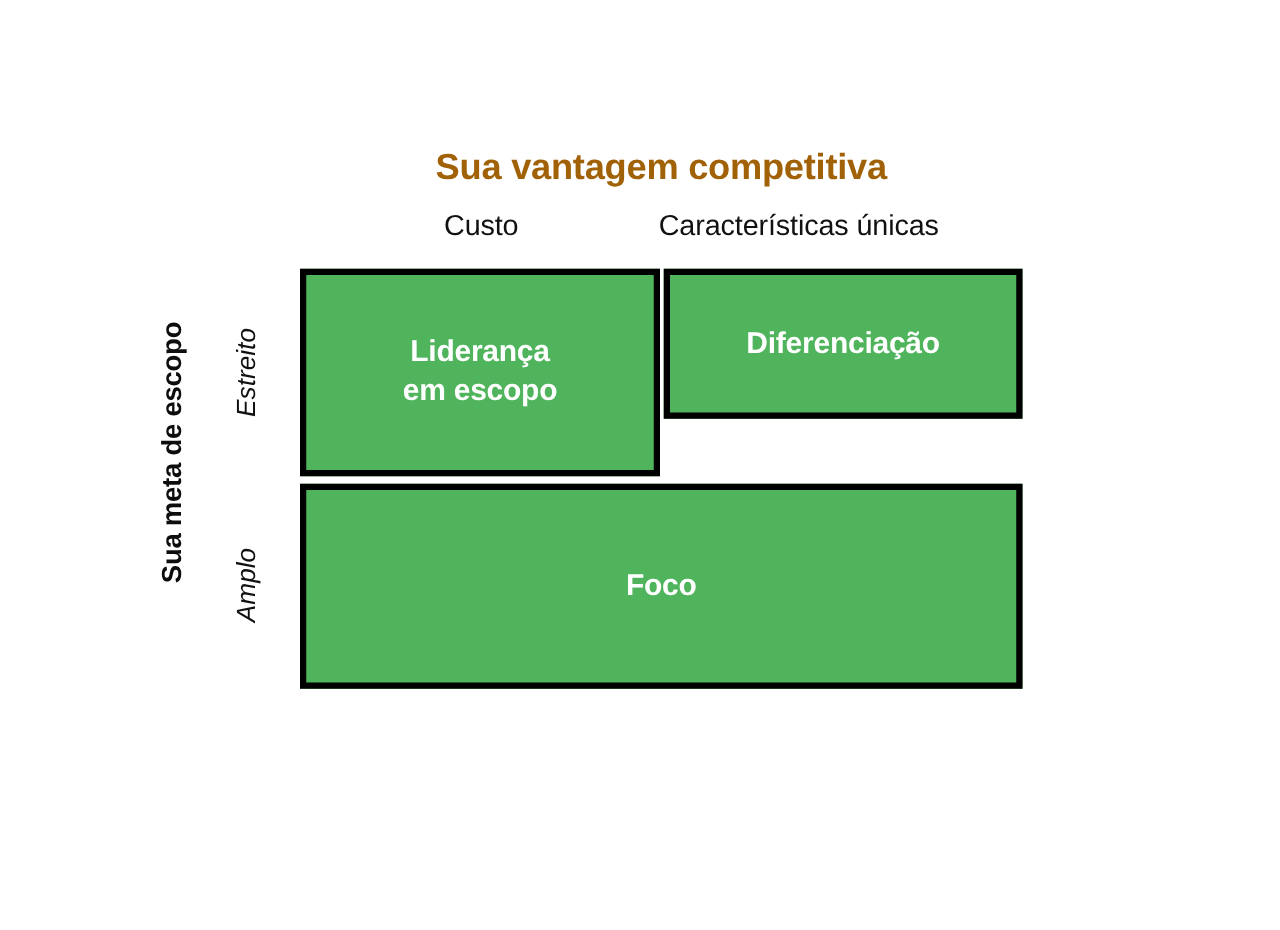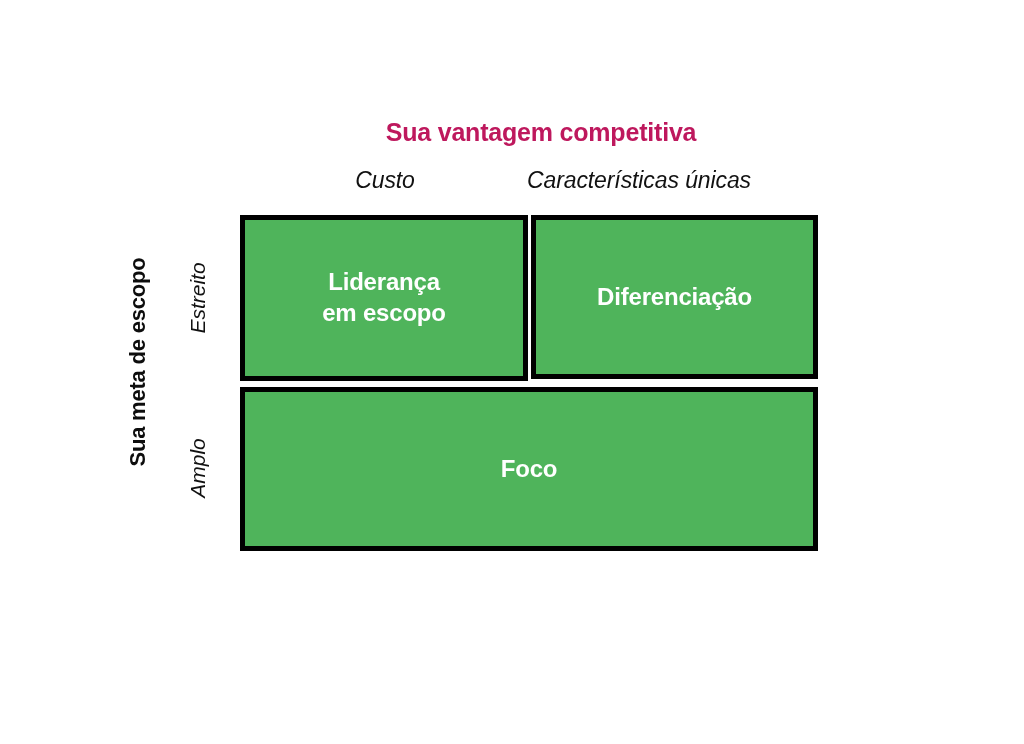--- a/index.html
+++ b/index.html
@@ -17,36 +17,35 @@
 
   #diagram {
     position: relative;
     width: 1024px;
     height: 744px;
   }
 
   
   .top-title {
     position: absolute;
-    left: 252px;
+    left: 240px;
     top: 118px;
     width: 578px;
     text-align: center;
-    font-size: 25px;
+    font-size: 29px;
     font-weight: bold;
-    color: #be185d;
+    color: #a16207;
     letter-spacing: -0.2px;
     white-space: nowrap;
   }
 
   .col-label {
     position: absolute;
     top: 167px;
     font-size: 23px;
-    font-style: italic;
     color: #111111;
     text-align: center;
     white-space: nowrap;
     letter-spacing: -0.1px;
   }
   .col-label.cost   { left: 240px; width: 290px; }
   .col-label.unique { left: 484px; width: 310px; }
 
   
   .axis-title {
@@ -98,21 +97,21 @@
   .cell.cost-leadership {
     left: 240px;
     top: 215px;
     width: 288px;
     height: 166px;
   }
   .cell.differentiation {
     left: 531px;
     top: 215px;
     width: 287px;
-    height: 164px;
+    height: 120px;
   }
   .cell.focus {
     left: 240px;
     top: 387px;
     width: 578px;
     height: 164px;
   }
 </style>
 </head>
 <body>

